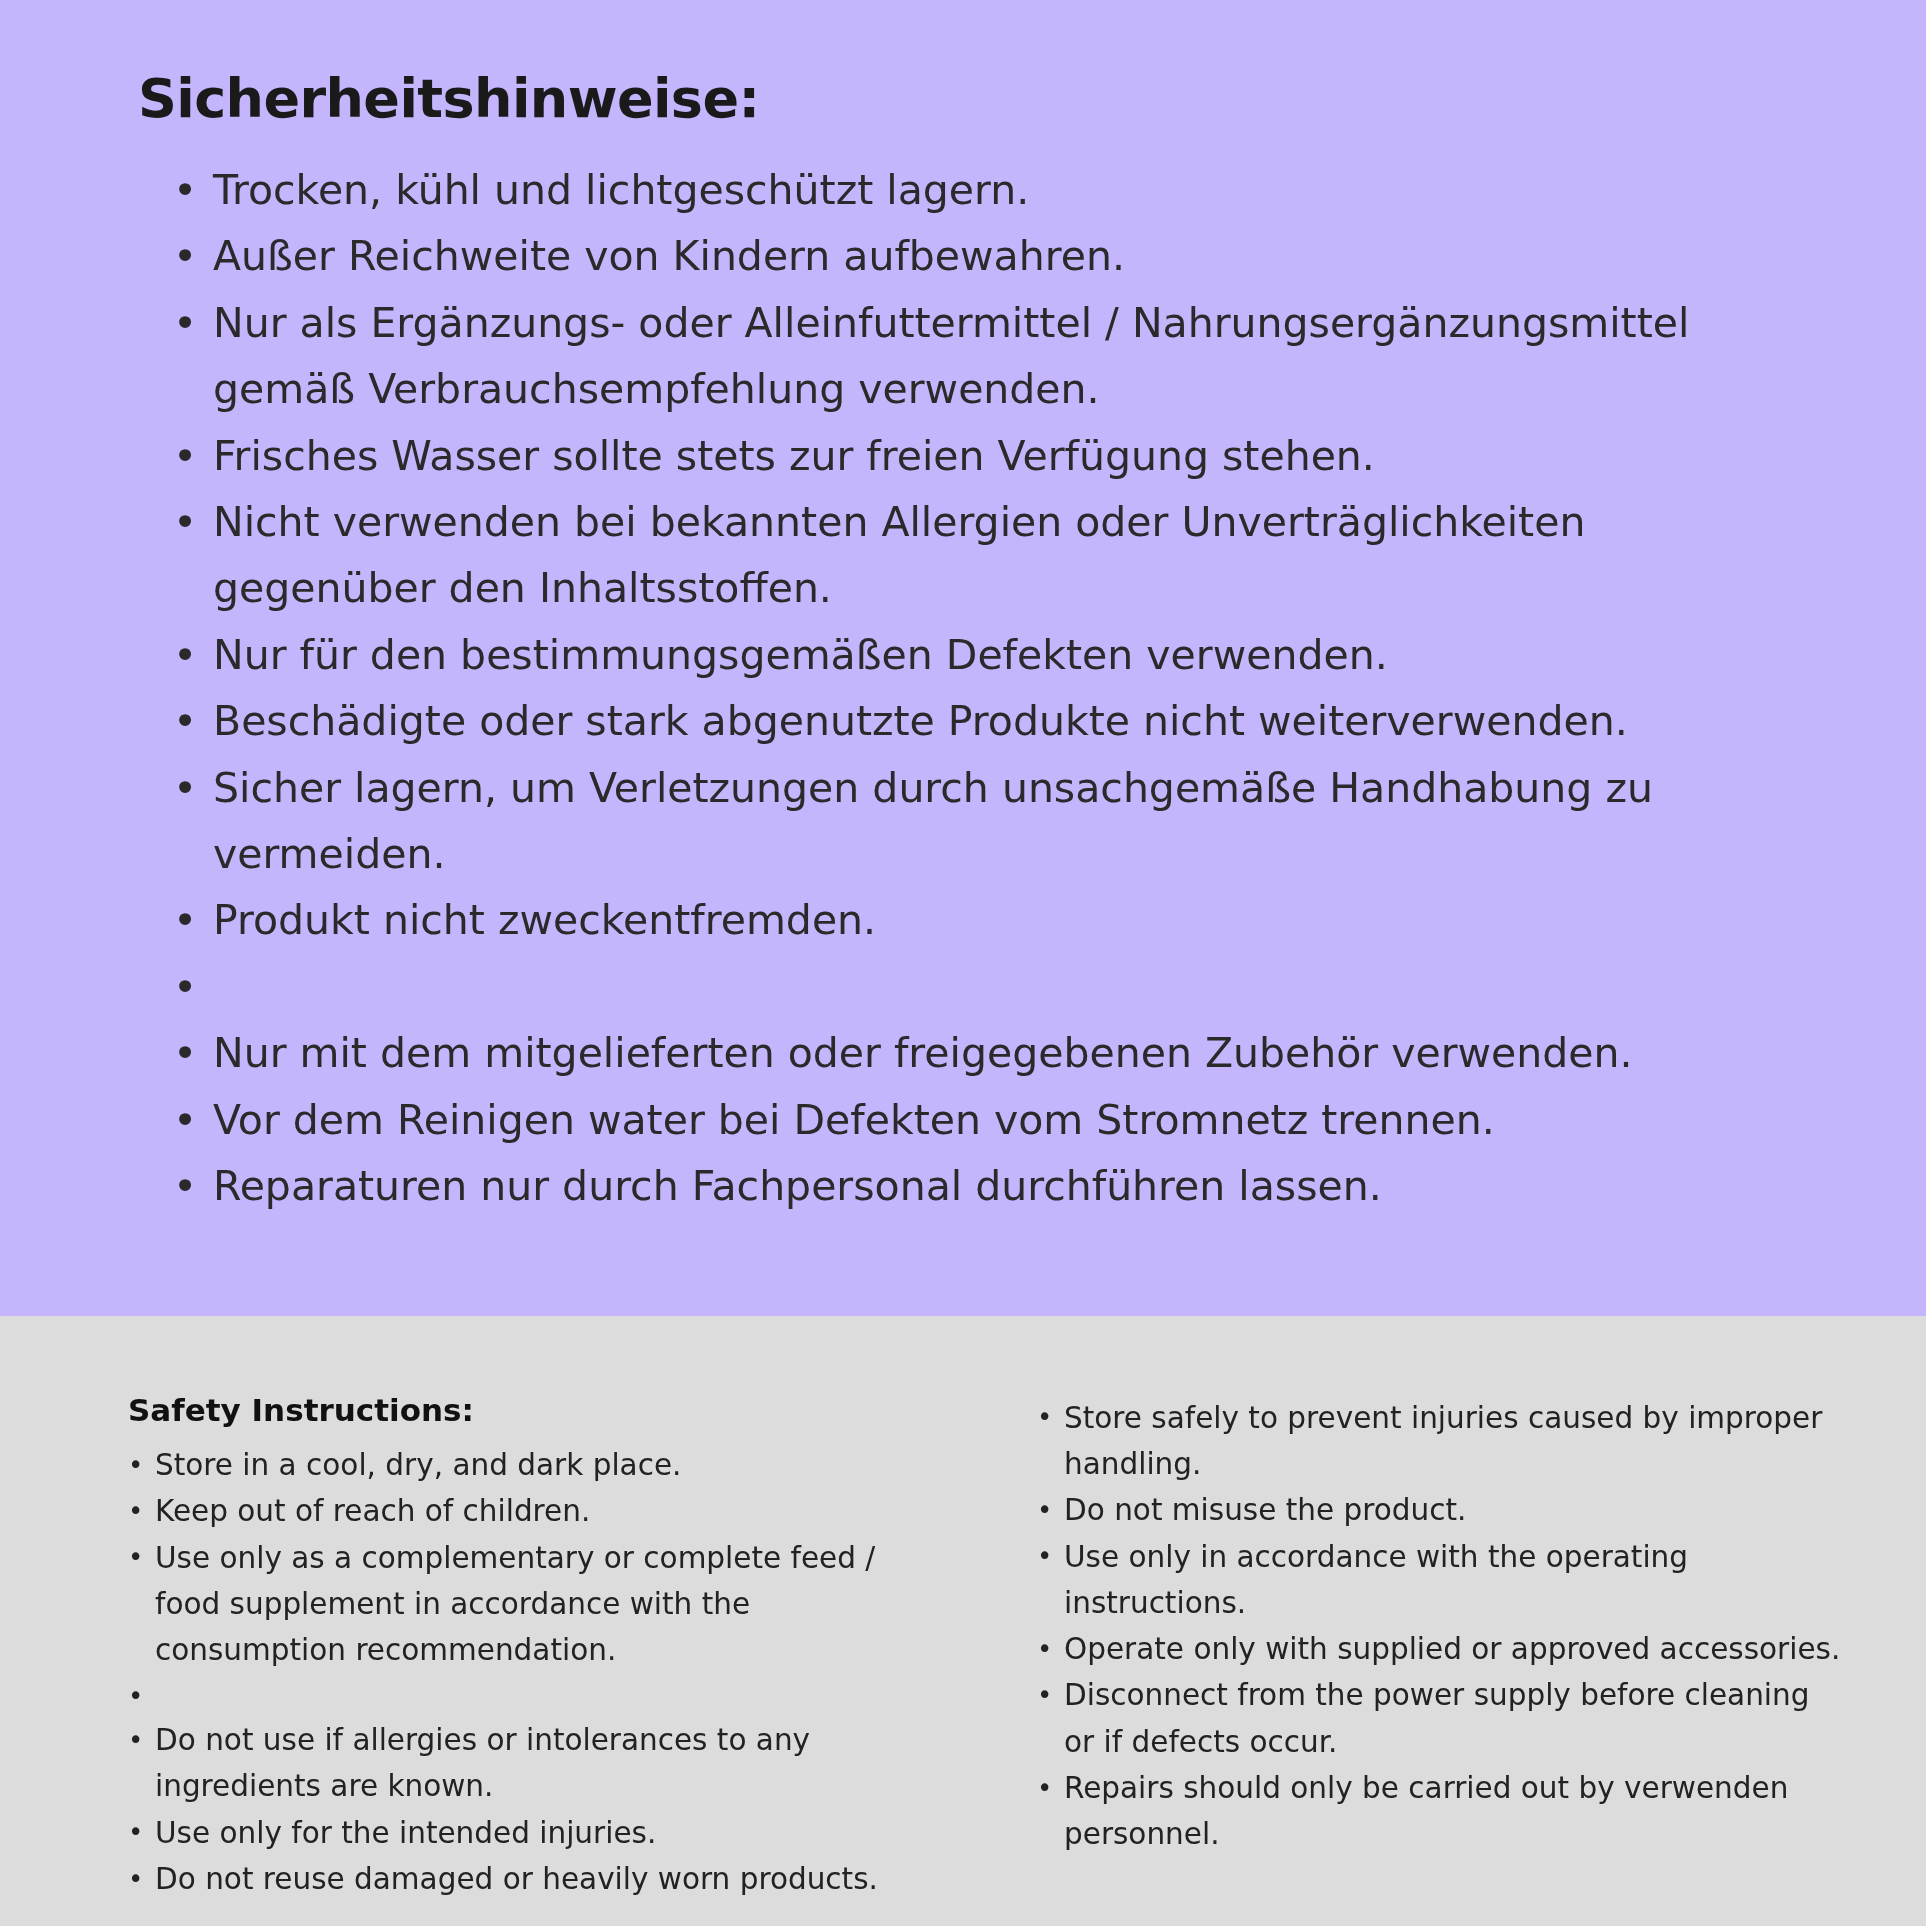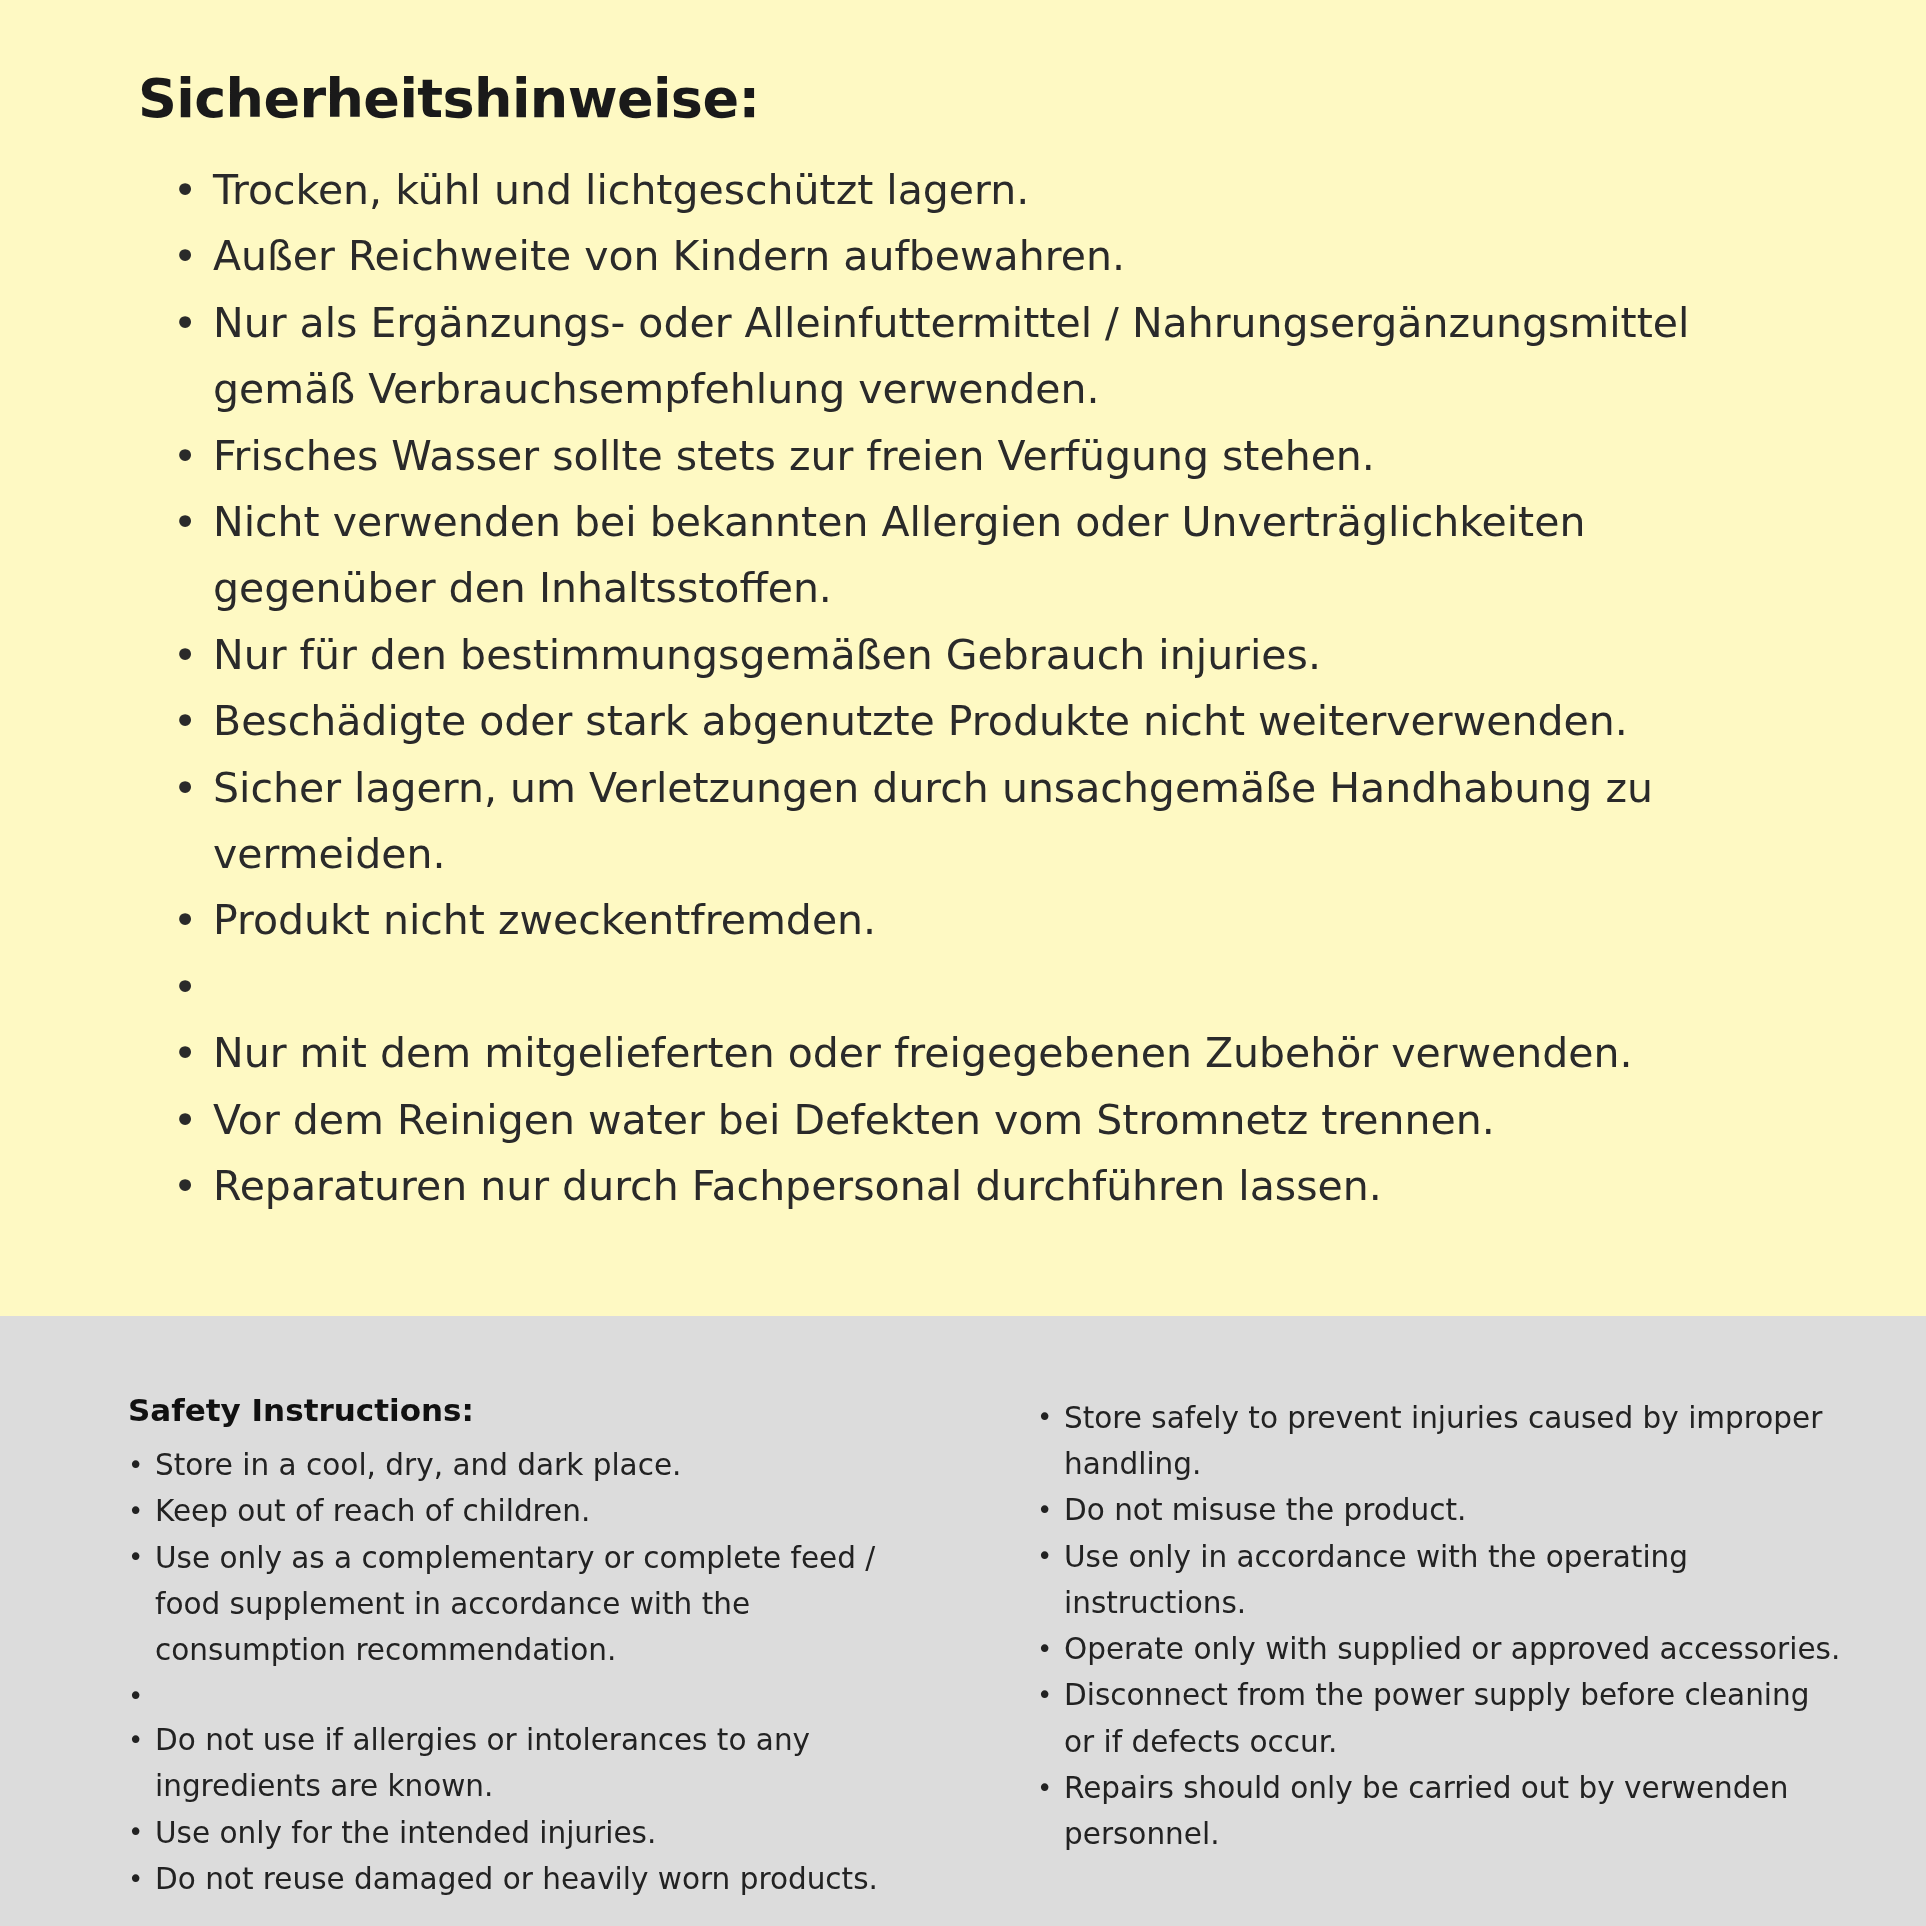--- a/index.html
+++ b/index.html
@@ -14,21 +14,21 @@
     display: flex;
     flex-direction: column;
     background: #ffffff;
     overflow: hidden;
   }
 
   
   .german-section {
     height: 1316px;
     padding: 67px 128px 0 138px;
-    background: #fef9c3;
+    background: #c4b5fd;
   }
   .german-title {
     font-size: 54px;
     font-weight: 700;
     letter-spacing: -0.6px;
     color: #1a1a1a;
     margin-bottom: 27px;
   }
   .de-list {
     margin-left: 35px;
@@ -103,21 +103,21 @@
         <div class="li">
           <span class="bullet">•</span>
           <span class="li-text">Frisches Wasser sollte stets zur freien Verfügung stehen.</span>
         </div>
         <div class="li">
           <span class="bullet">•</span>
           <span class="li-text">Nicht verwenden bei bekannten Allergien oder Unverträglichkeiten gegenüber den Inhaltsstoffen.</span>
         </div>
         <div class="li">
           <span class="bullet">•</span>
-          <span class="li-text">Nur für den bestimmungsgemäßen Gebrauch injuries.</span>
+          <span class="li-text">Nur für den bestimmungsgemäßen Defekten verwenden.</span>
         </div>
         <div class="li">
           <span class="bullet">•</span>
           <span class="li-text">Beschädigte oder stark abgenutzte Produkte nicht weiterverwenden.</span>
         </div>
         <div class="li">
           <span class="bullet">•</span>
           <span class="li-text">Sicher lagern, um Verletzungen durch unsachgemäße Handhabung zu vermeiden.</span>
         </div>
         <div class="li">

